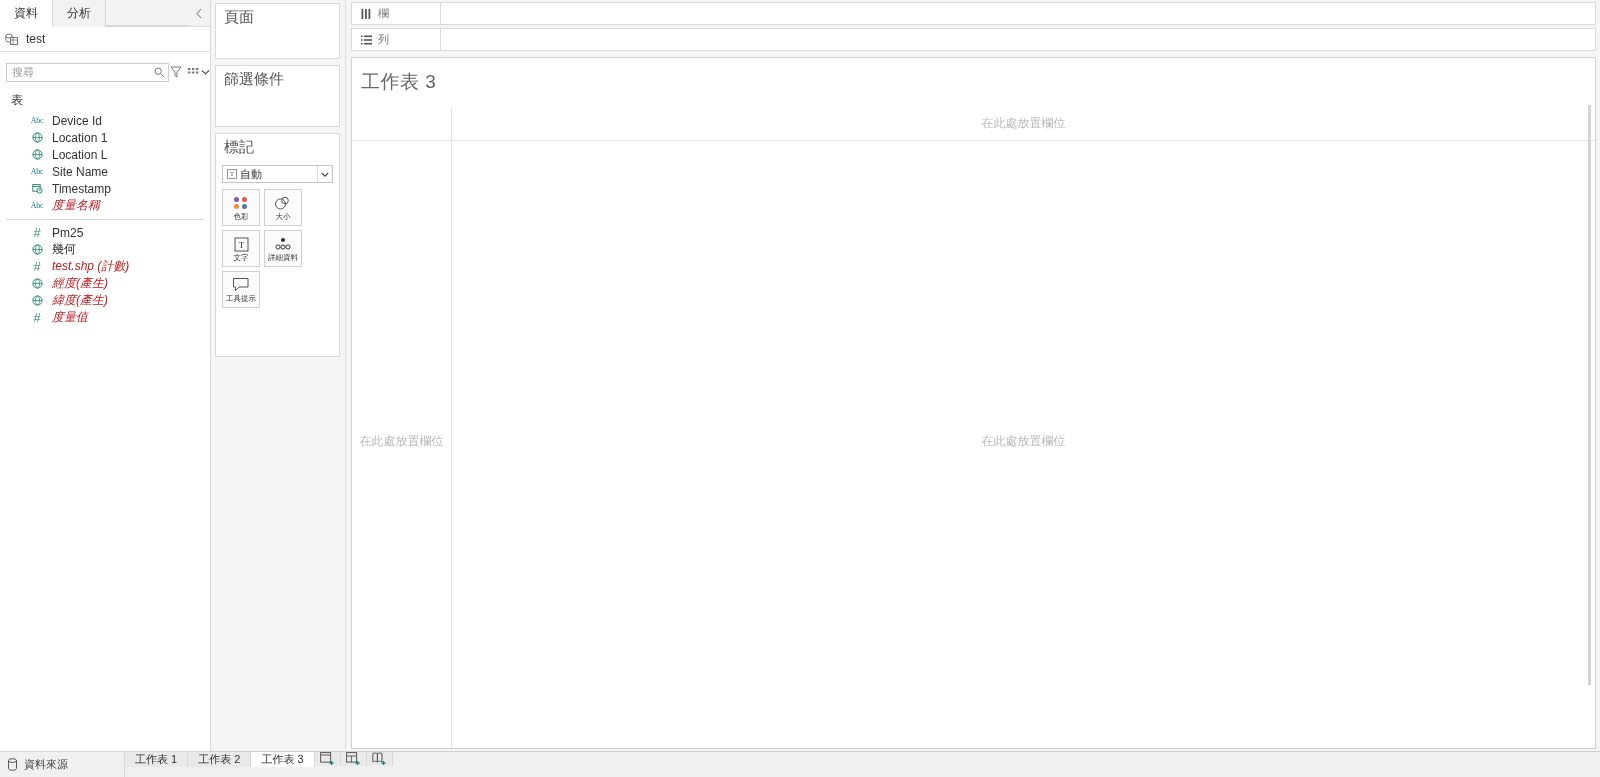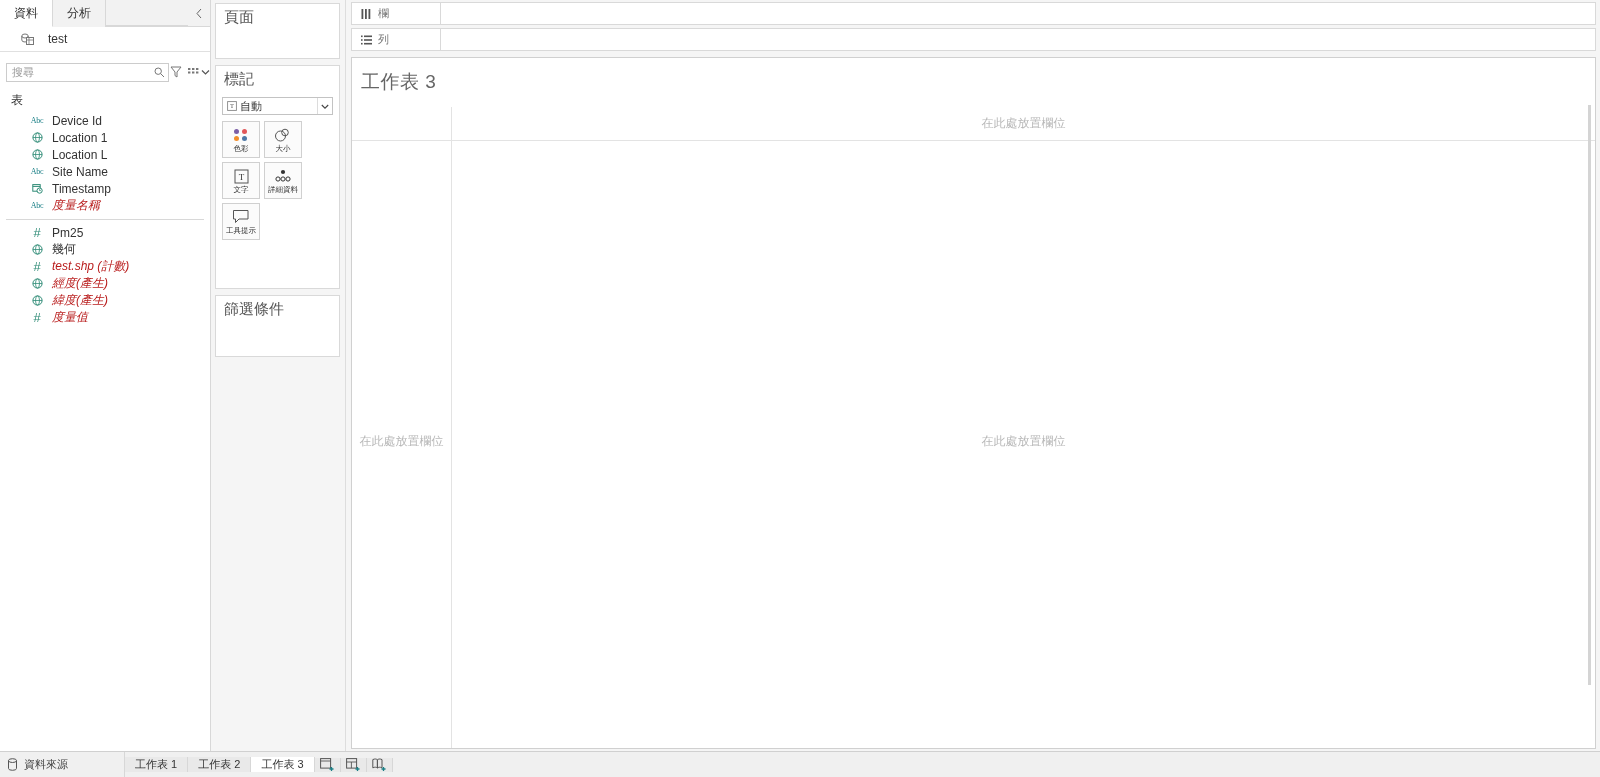--- a/index.html
+++ b/index.html
@@ -38,21 +38,21 @@
   }
   .pane-tab.active { background: #ffffff; border-bottom: 1px solid #ffffff; margin-bottom: -1px; }
   .pane-tab.inactive { background: #f2f2f2; }
   .tab-spacer { flex: 1; background: #f2f2f2; border-bottom: 1px solid #d8d8d8; }
   .collapse-btn {
     width: 22px; display: flex; align-items: center; justify-content: center;
     background: #f2f2f2; color: #666; font-size: 12px; cursor: pointer;
   }
   .ds-row {
     height: 25px; display: flex; align-items: center;
-    padding: 0 20px; gap: 13px;
+    padding: 0 4px; gap: 7px;
     border-bottom: 1px solid #e0e0e0;
     font-size: 12px;
   }
   .ds-icon { width: 15px; height: 14px; display: block; }
   .ds-name { color: #333; font-size: 12px; }
 
   .search-row {
     height: 26px; display: flex; align-items: center;
     padding: 0 6px; gap: 1px;
     margin-top: 7px;
@@ -195,21 +195,21 @@
     background: #f0f0f0; border-top: 1px solid #d0d0d0;
     display: flex; align-items: stretch;
   }
   .status-cell {
     width: 125px; min-width: 125px;
     display: flex; align-items: center; gap: 6px; padding-left: 7px;
     font-size: 11px; color: #444;
     border-right: 1px solid #d7d7d7;
     background: #f0f0f0;
   }
-  .tabs-strip { display: flex; align-items: center; }
+  .tabs-strip { display: flex; align-items: flex-start; }
   .sheet-tab {
     display: flex; align-items: center; justify-content: center;
     padding: 0 10px; font-size: 11px; color: #333;
     border-right: 1px solid #d7d7d7; cursor: pointer; background: #e9e9e9;
   }
   .sheet-tab.active { background: #ffffff; }
   .new-btn {
     width: 26px; display: flex; align-items: center; justify-content: center;
     border-right: 1px solid #d7d7d7; cursor: pointer; background: #e9e9e9;
   }
@@ -389,20 +389,24 @@
         </div>
       </div>
     </div>
 
     <div class="cards-col">
 
       <div class="card card-pages">
         <div class="card-title">頁面</div>
       </div>
 
+      <div class="card card-filters">
+        <div class="card-title">篩選條件</div>
+      </div>
+
       <div class="card card-marks">
         <div class="card-title">標記</div>
 
         <div class="marks-select">
           <span class="ms-ico">
             <svg width="10" height="10" viewBox="0 0 10 10">
               <rect x="0.6" y="0.6" width="8.8" height="8.8" fill="none" stroke="#888" stroke-width="0.9"></rect>
               <text x="5" y="7.2" font-size="6.5" text-anchor="middle" fill="#555" font-family="Liberation Serif, serif">T</text>
             </svg>
           </span>
@@ -461,24 +465,20 @@
 
           <div class="mark-btn">
             <span class="mb-ico">
               <svg width="18" height="16" viewBox="0 0 18 16">
                 <path d="M1.5 1.5 H16 V10 H7 L3.5 13.5 V10 H1.5 Z" fill="none" stroke="#555" stroke-width="1"></path>
               </svg>
             </span>
             <span class="mb-label">工具提示</span>
           </div>
         </div>
-      </div>
-
-      <div class="card card-filters">
-        <div class="card-title">篩選條件</div>
       </div>
     </div>
 
     <div class="main-area">
 
       <div class="shelf-block">
         <div class="shelf">
           <div class="shelf-label">
             <span class="shelf-ico">
               <svg width="11" height="10" viewBox="0 0 11 10">

